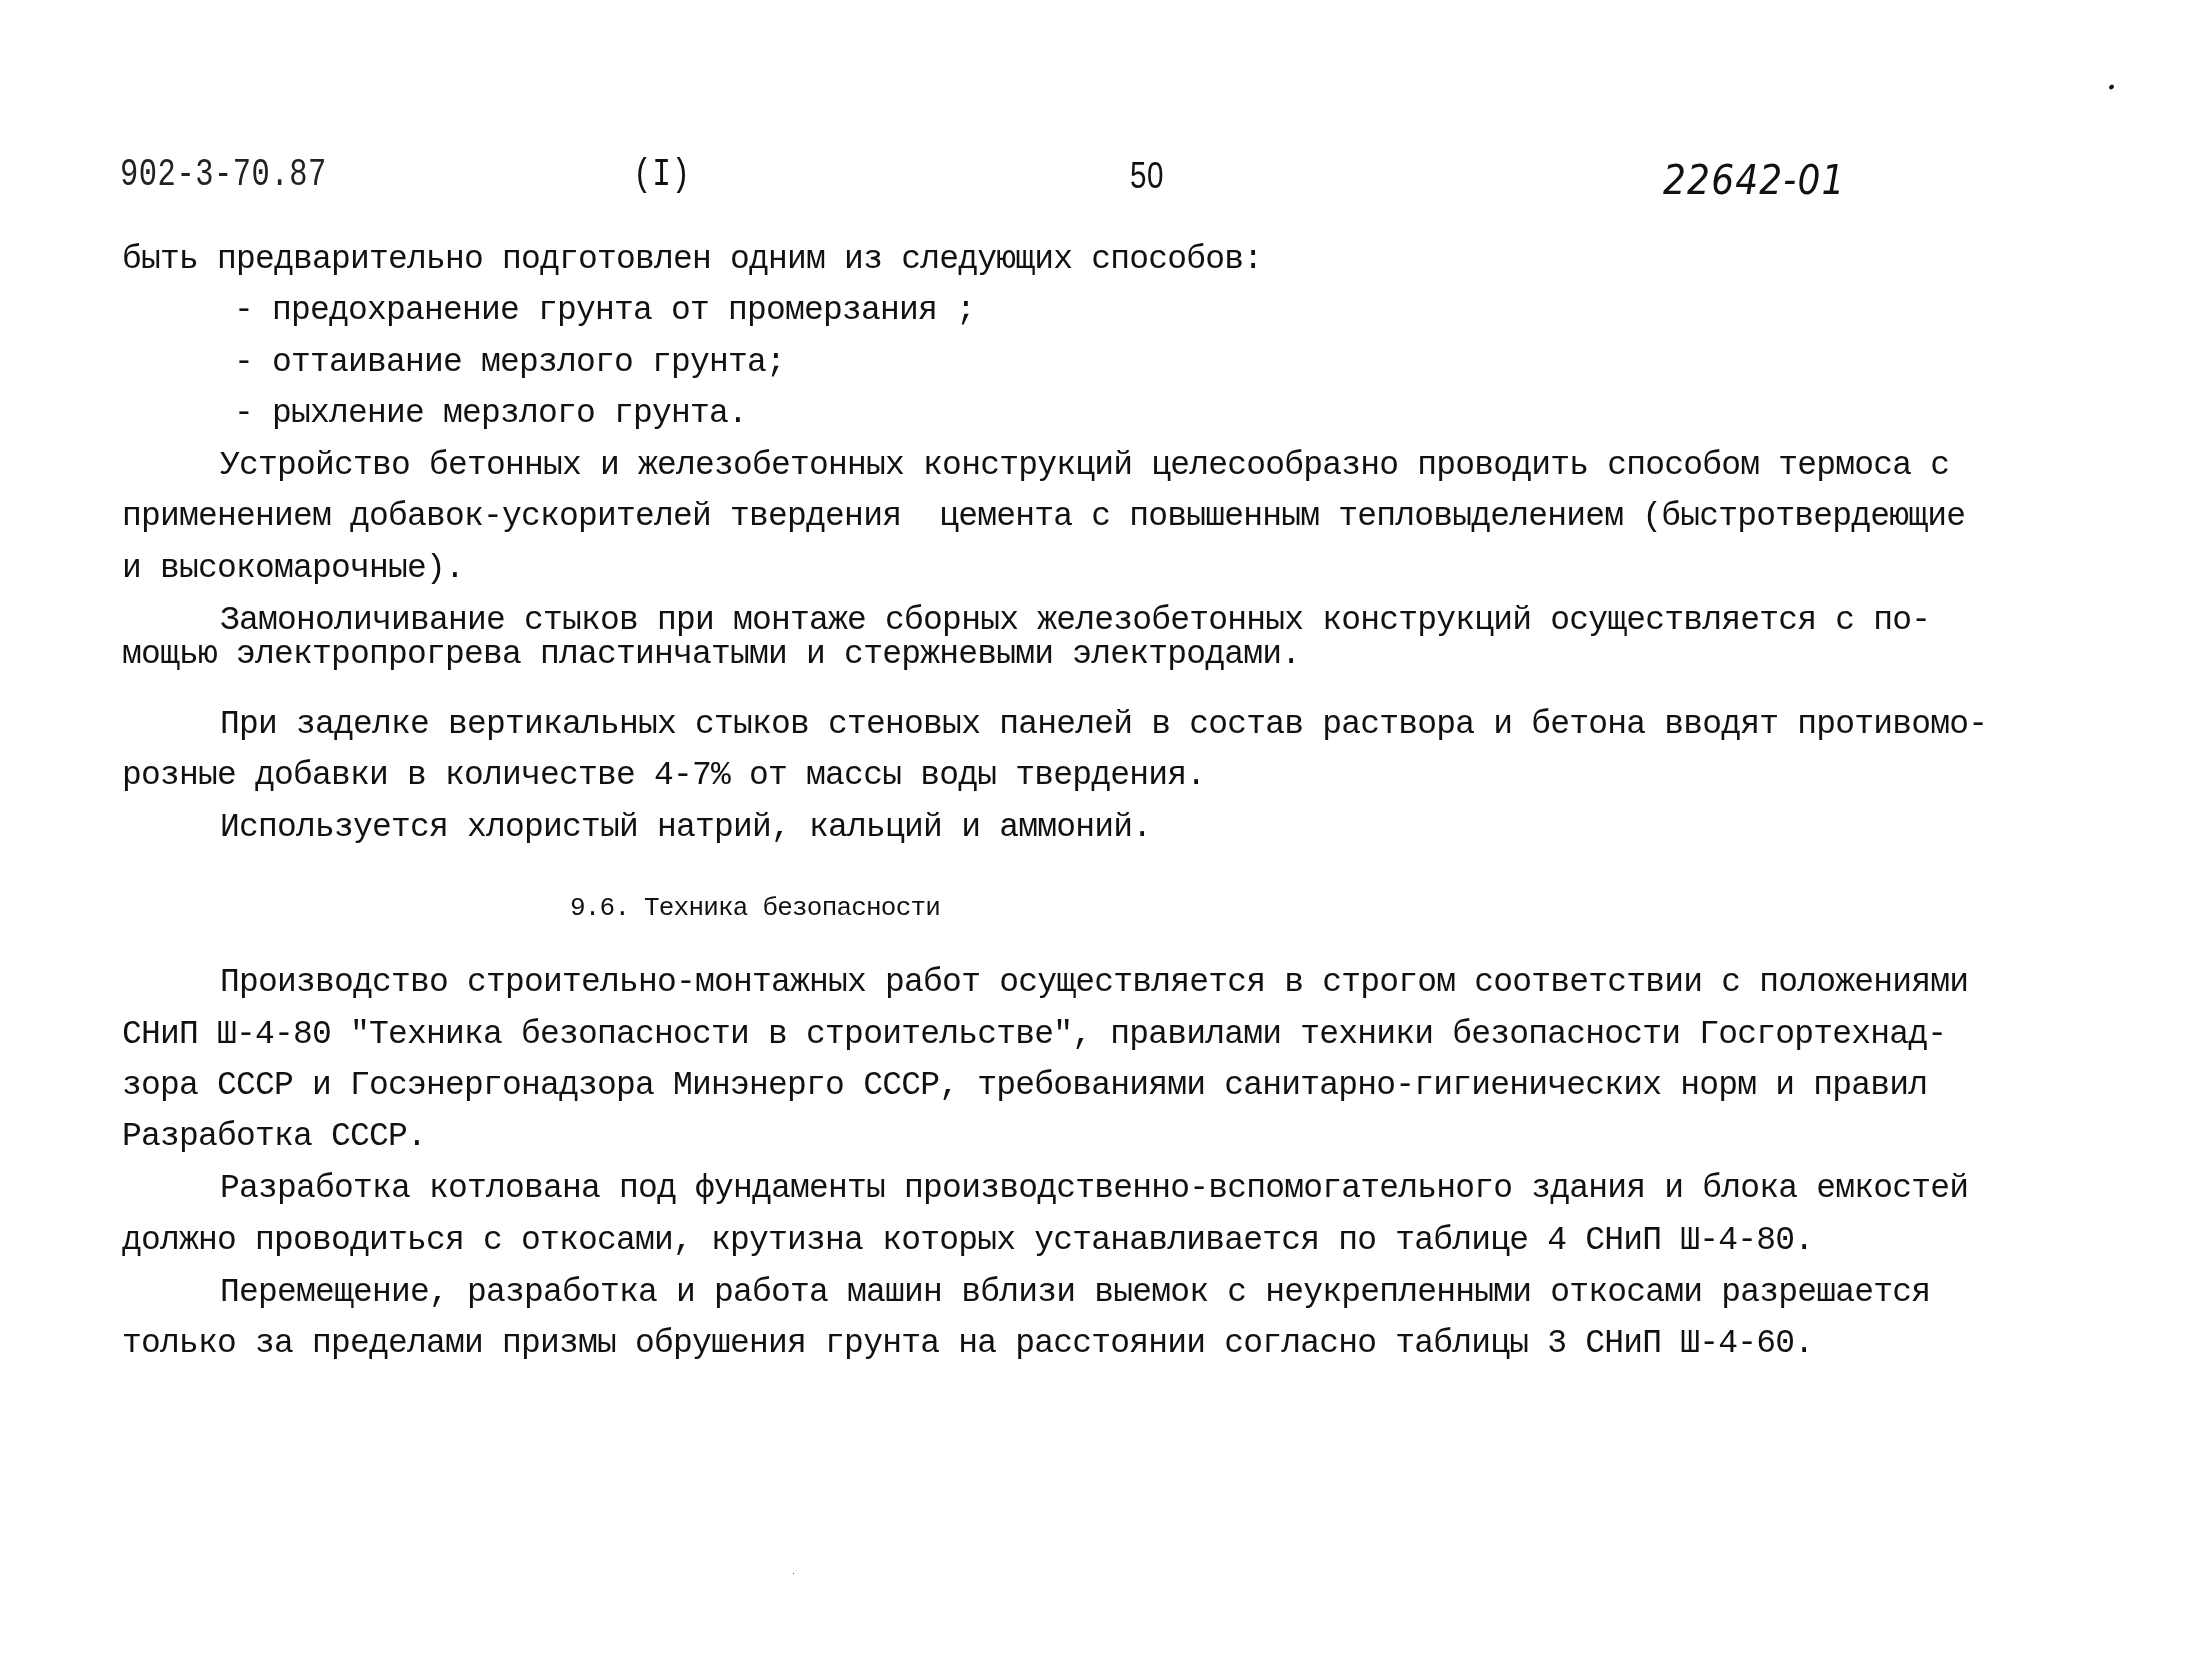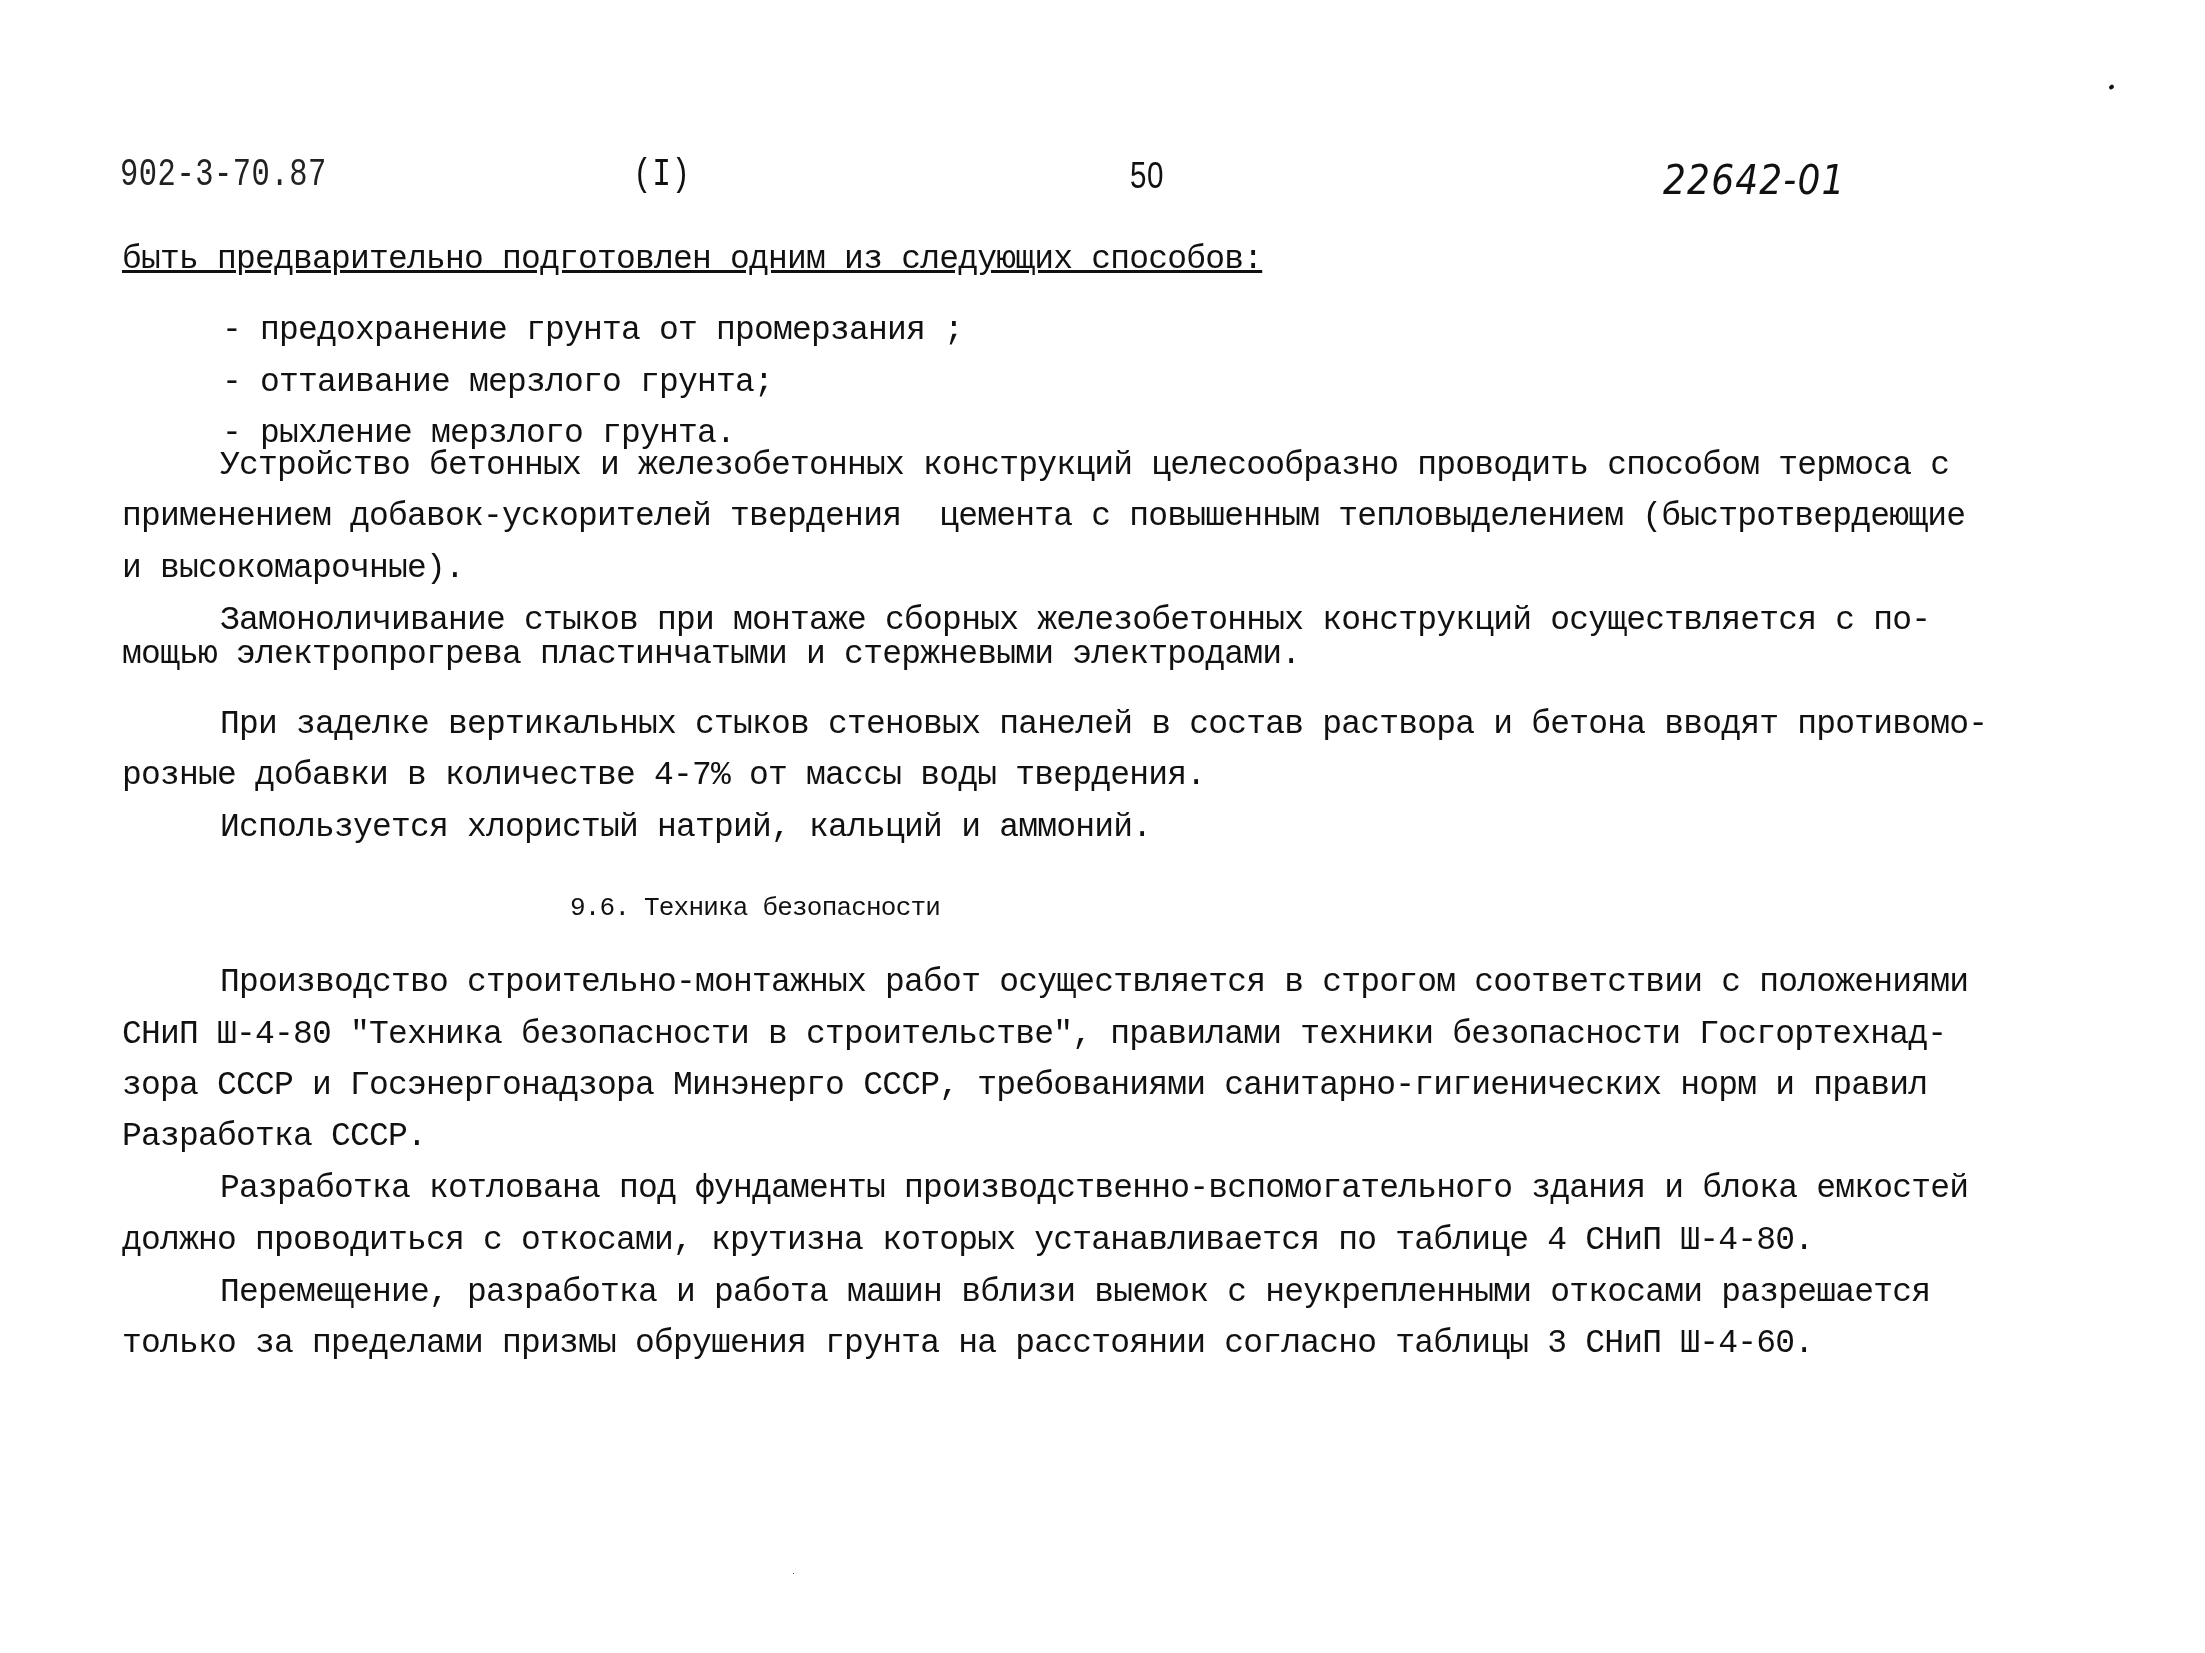--- a/index.html
+++ b/index.html
@@ -50,21 +50,21 @@
     .line {
       position: absolute;
       left: 122px;
       font-size: 33px;
       line-height: 40px;
       white-space: pre;
       letter-spacing: -0.8px;
       transform-origin: left center;
     }
     .indent { left: 220px; }
-    .dash-item { left: 222px; margin-top: 20px; }
+    .dash-item { left: 234px; }
     .section-heading {
       position: absolute;
       left: 570px;
       top: 888px;
       font-size: 26px;
       line-height: 40px;
       white-space: pre;
       letter-spacing: -0.8px;
     }
     .speck {
@@ -78,21 +78,21 @@
 
 <div class="page">
 
   <div class="hdr hdr-code">902-3-70.87</div>
   <div class="hdr hdr-part">(I)</div>
   <div class="hdr hdr-page">50</div>
   <div class="hdr hdr-inv">22642-01</div>
 
   <div class="body-text">
 
-    <div class="line" style="top:240px;text-decoration:underline;">быть предварительно подготовлен одним из следующих способов:</div>
+    <div class="line" style="top:240px;">быть предварительно подготовлен одним из следующих способов:</div>
 
     <div class="line dash-item" style="top:291px;">- предохранение грунта от промерзания ;</div>
     <div class="line dash-item" style="top:343px;">- оттаивание мерзлого грунта;</div>
     <div class="line dash-item" style="top:394px;">- рыхление мерзлого грунта.</div>
 
     <div class="line indent" style="top:446px;">Устройство бетонных и железобетонных конструкций целесообразно проводить способом термоса с</div>
     <div class="line" style="top:497px;">применением добавок-ускорителей твердения  цемента с повышенным тепловыделением (быстротвердеющие</div>
     <div class="line" style="top:549px;">и высокомарочные).</div>
 
     <div class="line indent" style="top:601px;">Замоноличивание стыков при монтаже сборных железобетонных конструкций осуществляется с по-</div>

